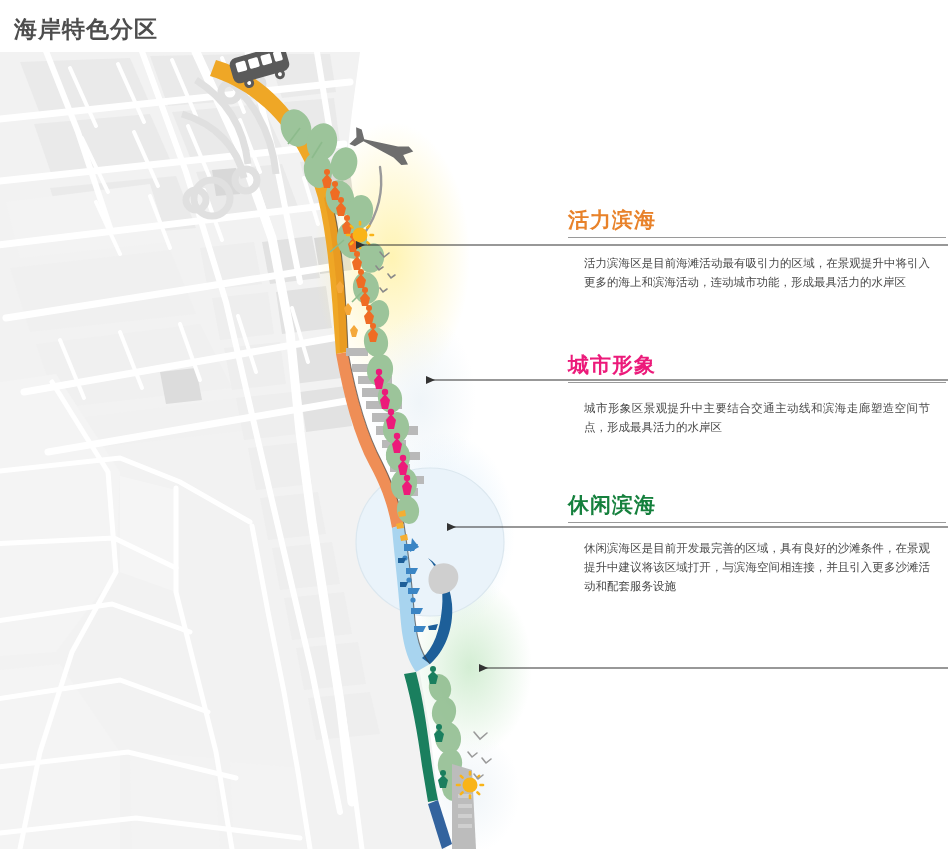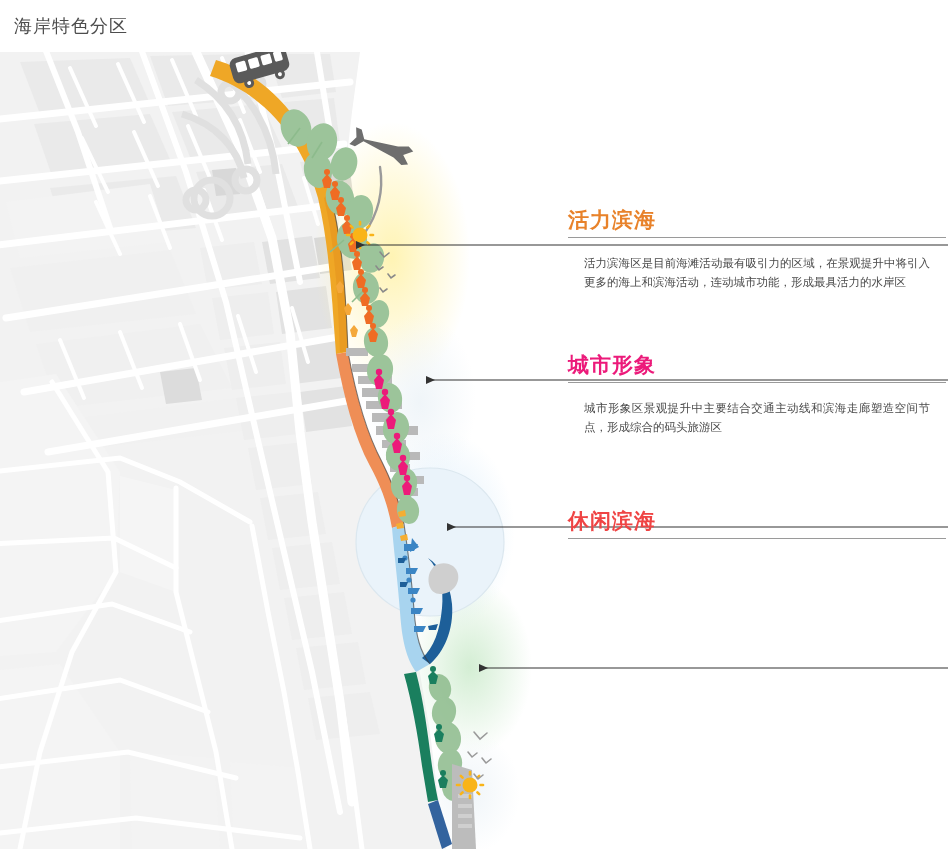--- a/index.html
+++ b/index.html
@@ -4,21 +4,21 @@
 <style>
   html,body{margin:0;padding:0;background:#ffffff;}
   body{
     width:948px;height:849px;position:relative;overflow:hidden;
     font-family:"Liberation Sans","DejaVu Sans",sans-serif;
   }
 
   
   #page-title{
     position:absolute;left:14px;top:14px;
-    font-size:18px;font-weight:normal;color:#4d4d4d;letter-spacing:1px;
+    font-size:23px;font-weight:bold;color:#4d4d4d;letter-spacing:1px;
     white-space:nowrap;
   }
 
   
   #figure{
     position:absolute;left:0;top:52px;width:781px;height:797px;
   }
   #map-svg{position:absolute;left:0;top:0;width:948px;height:797px;display:block;}
 
   
@@ -33,21 +33,21 @@
   .callout-body{
     font-size:11.5px;line-height:19px;color:#4a4a4a;
     text-align:justify;margin:16px;
   }
 
   #callout-vitality{left:568px;top:155px;}
   #callout-vitality .callout-title{color:#e8822a;}
   #callout-image{left:568px;top:292px;}
   #callout-image .callout-title{color:#ec1a7a;margin-top:8px;}
   #callout-leisure{left:568px;top:440px;}
-  #callout-leisure .callout-title{color:#ef4444;margin-top:16px;}
+  #callout-leisure .callout-title{color:#15803d;}
   #callout-eco{left:568px;top:580px;}
   #callout-eco .callout-title{color:#2a7a3e;}
 </style>
 </head>
 <body>
 
 <div id="page-title">海岸特色分区</div>
 
 <div id="figure">
 
@@ -463,22 +463,23 @@
 
   <div class="callout" id="callout-vitality">
     <div class="callout-title">活力滨海</div>
     <div class="callout-rule"></div>
     <p class="callout-body">活力滨海区是目前海滩活动最有吸引力的区域，在景观提升中将引入更多的海上和滨海活动，连动城市功能，形成最具活力的水岸区</p>
   </div>
 
   <div class="callout" id="callout-image">
     <div class="callout-title">城市形象</div>
     <div class="callout-rule"></div>
-    <p class="callout-body">城市形象区景观提升中主要结合交通主动线和滨海走廊塑造空间节点，形成综合的码头旅游区</p>
+    <p class="callout-body">城市形象区景观提升中主要结合交通主动线和滨海走廊塑造空间节点，形成最具活力的水岸区</p>
   </div>
 
   <div class="callout" id="callout-leisure">
     <div class="callout-title">休闲滨海</div>
     <div class="callout-rule"></div>
+    <p class="callout-body">休闲滨海区是目前开发最完善的区域，具有良好的沙滩条件，在景观提升中建议将该区域打开，与滨海空间相连接，并且引入更多沙滩活动和配套服务设施</p>
   </div>
 
 
 </div>
 
 </body></html>

